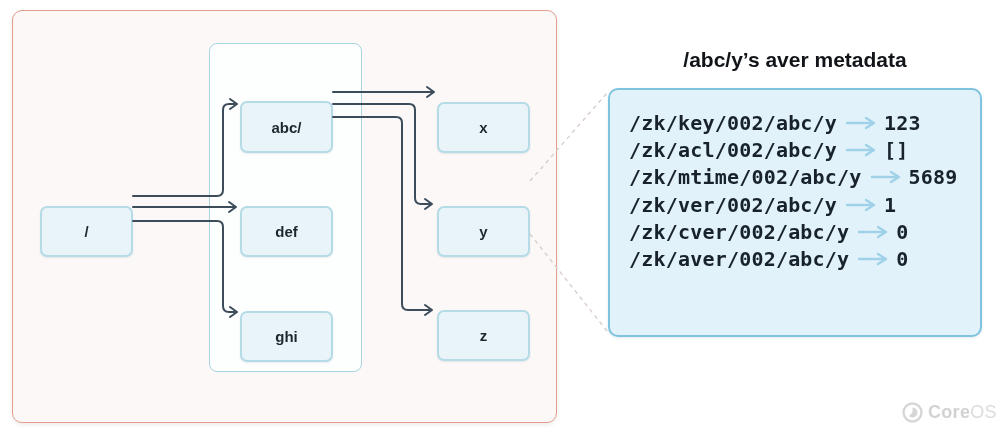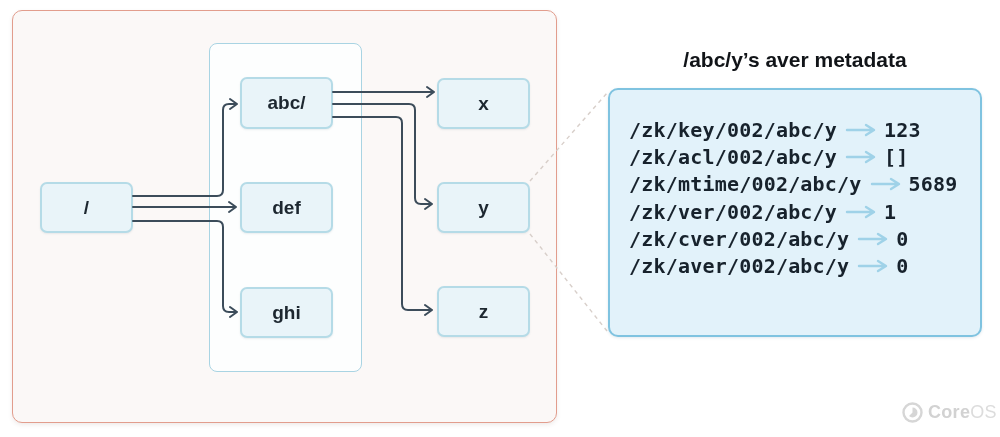--- a/index.html
+++ b/index.html
@@ -38,23 +38,24 @@
     position: absolute;
     width: 93px; height: 51px;
     background: #e9f4f9;
     border: 2px solid #b5dbe7;
     border-radius: 7px;
     box-sizing: border-box;
     display: flex;
     align-items: center;
     justify-content: center;
     font-weight: bold;
-    font-size: 19px;
+    font-size: 15px;
     color: #1d2730;
     box-shadow: 0 1px 2px rgba(60, 90, 110, 0.10);
+    margin-top: 24px;
   }
   .node-root { left: 40px;  top: 182px; }
   .node-abc  { left: 240px; top: 77px; height: 52px; }
   .node-def  { left: 240px; top: 182px; }
   .node-ghi  { left: 240px; top: 287px; }
   .node-x    { left: 437px; top: 78px; }
   .node-y    { left: 437px; top: 182px; }
   .node-z    { left: 437px; top: 286px; }
 
   .arrow-layer {
@@ -87,21 +88,21 @@
     white-space: nowrap;
   }
   .meta-box {
     position: absolute;
     left: 608px; top: 88px;
     width: 374px; height: 249px;
     background: #e2f2fa;
     border: 2px solid #7fc3e0;
     border-radius: 10px;
     box-sizing: border-box;
-    padding: 26px 0 0 19px;
+    padding: 19px 0 0 19px;
     box-shadow: 0 1px 3px rgba(60, 110, 140, 0.15);
   }
   .meta-row {
     height: 27.3px;
     display: flex;
     align-items: center;
     white-space: nowrap;
     font-family: "DejaVu Sans Mono", monospace;
     font-weight: bold;
     font-size: 20px;

